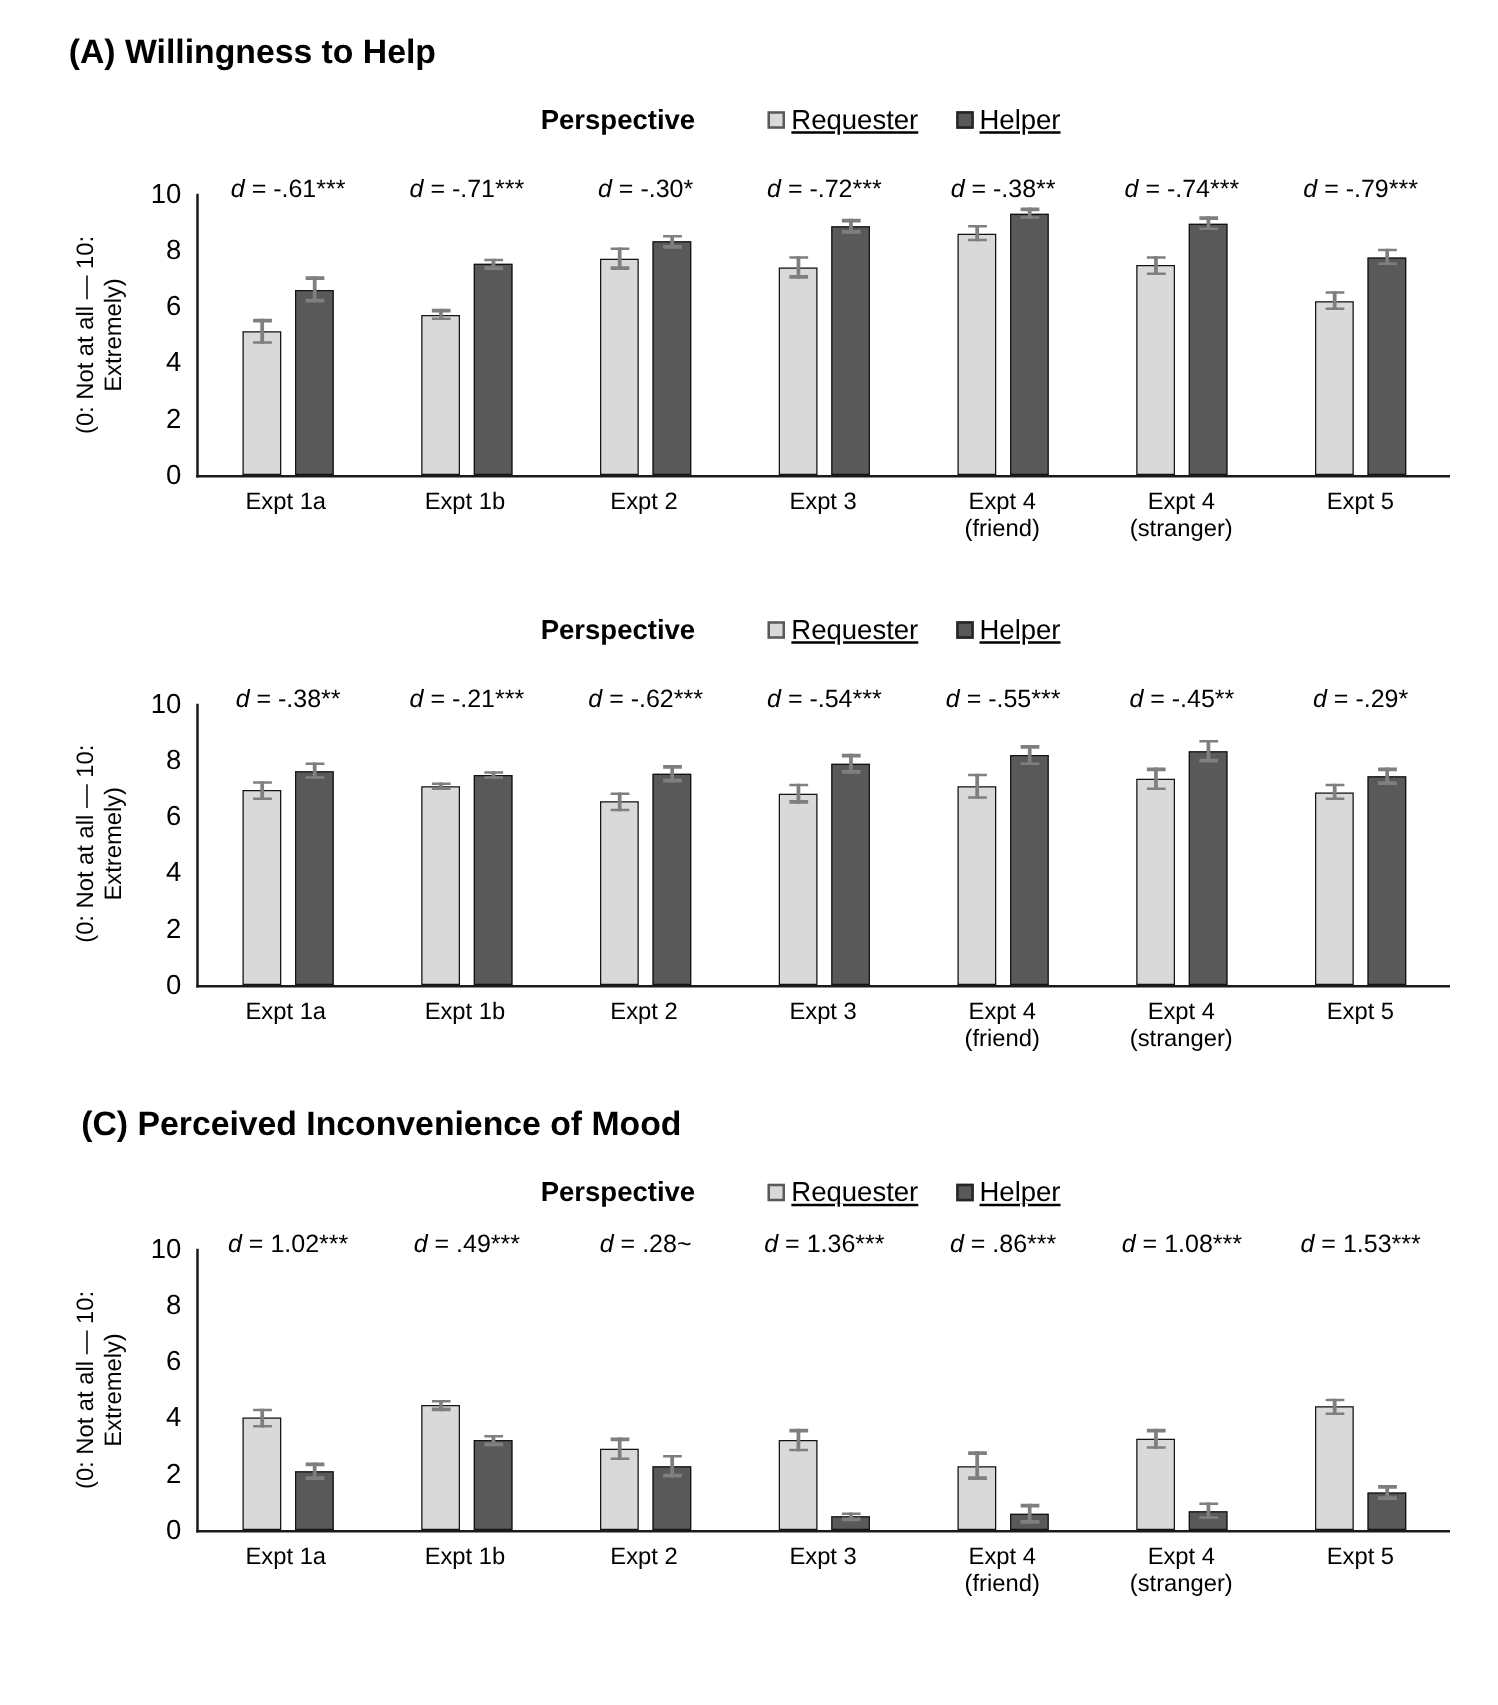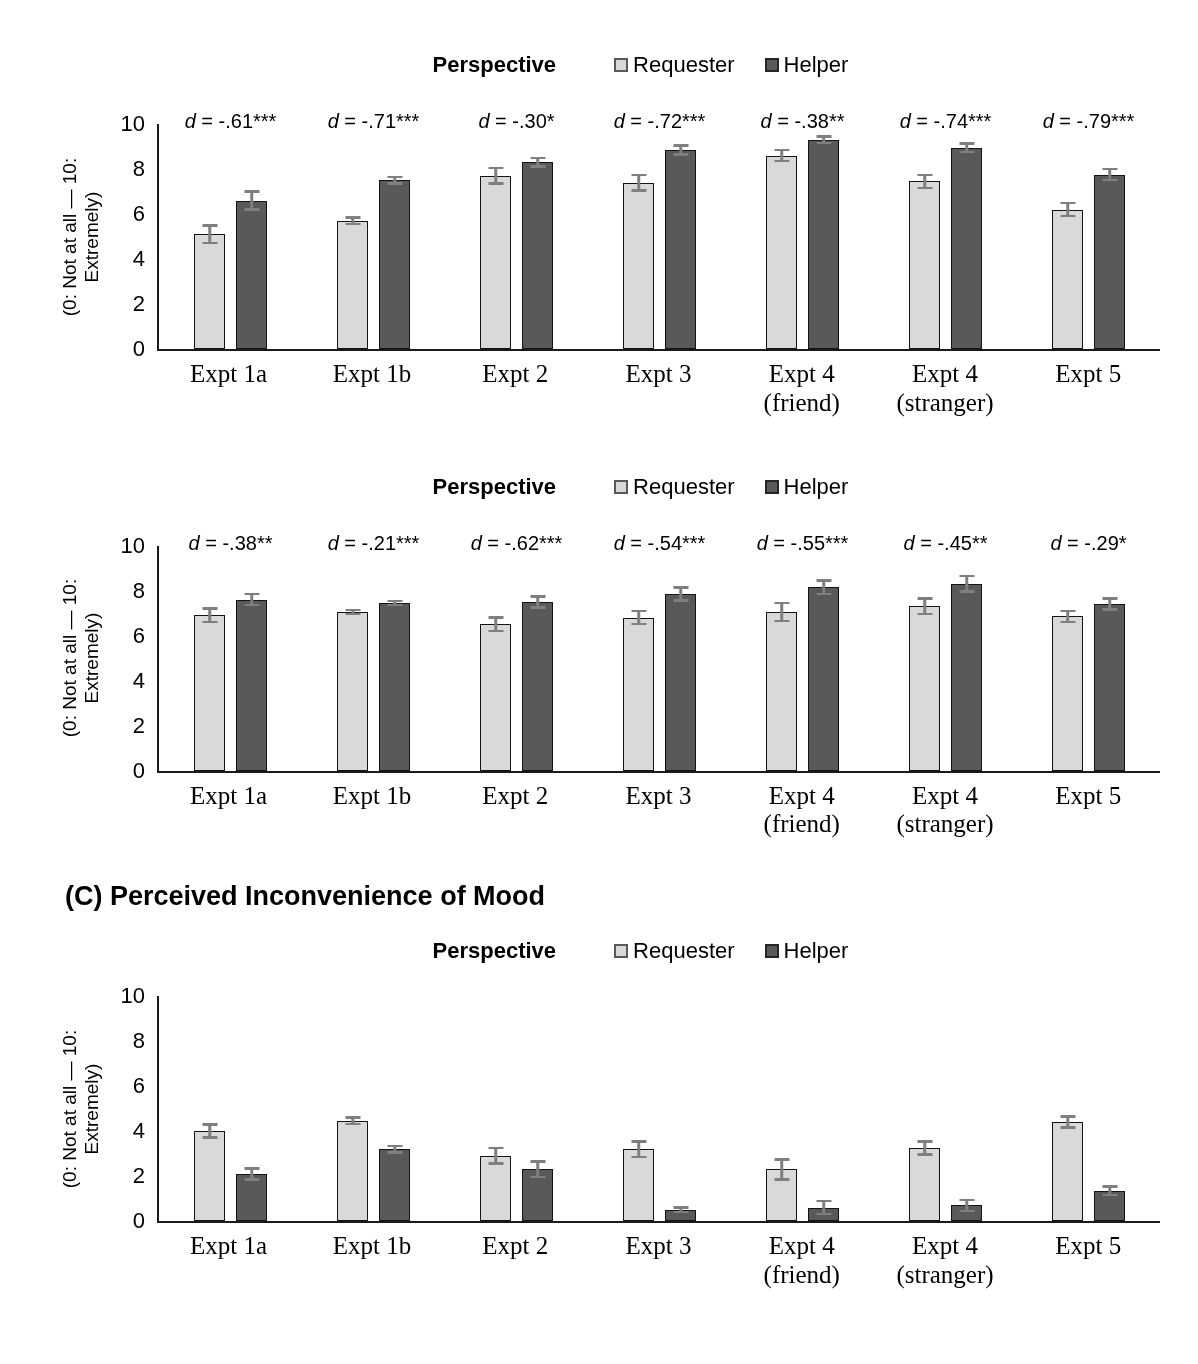--- a/index.html
+++ b/index.html
@@ -20,21 +20,21 @@
     font-size:27px; font-weight:bold; line-height:1.15;
   }
   .panel-c .panel-title { margin-left:65px; }
 
   .legend-row {
     display:flex; align-items:center; justify-content:center;
     margin-top:26px; padding-left:46px; height:26px;
   }
   .legend-title { font-size:22px; font-weight:bold;margin-left:37px; }
   .legend-items { display:flex; align-items:center; margin-left:58px; }
-  .legend-item { display:inline-flex; align-items:center; font-size:22px; }
+  .legend-item { display:inline-flex; align-items:center; font-size:22px;text-decoration:underline; }
   .legend-item + .legend-item { margin-left:30px; }
   .swatch {
     width:14px; height:14px; display:inline-block;
     margin-right:5px; box-sizing:border-box;
   }
   .swatch.requester { background:#d9d9d9; border:2px solid #595959; }
   .swatch.helper    { background:#595959; border:2px solid #262626; }
 
   .chart-wrap { position:relative; margin:46px 38px 0 157px; }
   .panel-c .chart-wrap { margin-top:32px; }
@@ -79,31 +79,31 @@
   .dlabels {
     position:absolute; left:0; right:0; top:0;
     transform:translateY(-62%);
     display:flex; z-index:3;
   }
   .dlabel { flex:1 1 0; text-align:center; font-size:20px; }
   .dlabel i { font-style:italic; }
 
   .xlabels { display:flex; margin:0 38px 0 157px; padding-top:9px; }
   .xlabel {
-    flex:1 1 0; text-align:center; font-size:25px; line-height:1.15;
+    flex:1 1 0; text-align:center; font-size:19px; line-height:1.15;
     white-space:pre-line;
-    font-family:Liberation Serif, serif;
   }
 </style>
 </head>
 <body>
 
 <div class="figure">
 
   <section class="panel panel-a">
+    <h2 class="panel-title">(A) Willingness to Help</h2>
     <div class="legend-row">
       <span class="legend-title">Perspective</span>
       <span class="legend-items">
         <span class="legend-item">
           <span class="swatch requester"></span>
           <span>Requester</span>
         </span>
         <span class="legend-item">
           <span class="swatch helper"></span>
           <span>Helper</span>
@@ -459,20 +459,29 @@
     </div>
     <div class="chart-wrap">
       <div class="plot">
           <div class="ylabel">(0:  Not at all — 10: Extremely)</div>
           <div class="ytick" style="bottom: 0%;">0</div>
           <div class="ytick" style="bottom: 20%;">2</div>
           <div class="ytick" style="bottom: 40%;">4</div>
           <div class="ytick" style="bottom: 60%;">6</div>
           <div class="ytick" style="bottom: 80%;">8</div>
           <div class="ytick" style="bottom: 100%;">10</div>
+          <div class="dlabels">
+            <div class="dlabel"><i>d</i> = 1.02***</div>
+            <div class="dlabel"><i>d</i> = .49***</div>
+            <div class="dlabel"><i>d</i> = .28~</div>
+            <div class="dlabel"><i>d</i> = 1.36***</div>
+            <div class="dlabel"><i>d</i> = .86***</div>
+            <div class="dlabel"><i>d</i> = 1.08***</div>
+            <div class="dlabel"><i>d</i> = 1.53***</div>
+          </div>
           <div class="group">
             <div class="barwrap">
               <div class="bar" style="height: 40%; background: rgb(217, 217, 217);"></div>
               <div class="err" style="bottom: 36.5%; height: 7%;">
                 <div class="cap t"></div>
                 <div class="ln"></div>
                 <div class="cap b"></div>
               </div>
             </div>
             <div class="barwrap">

